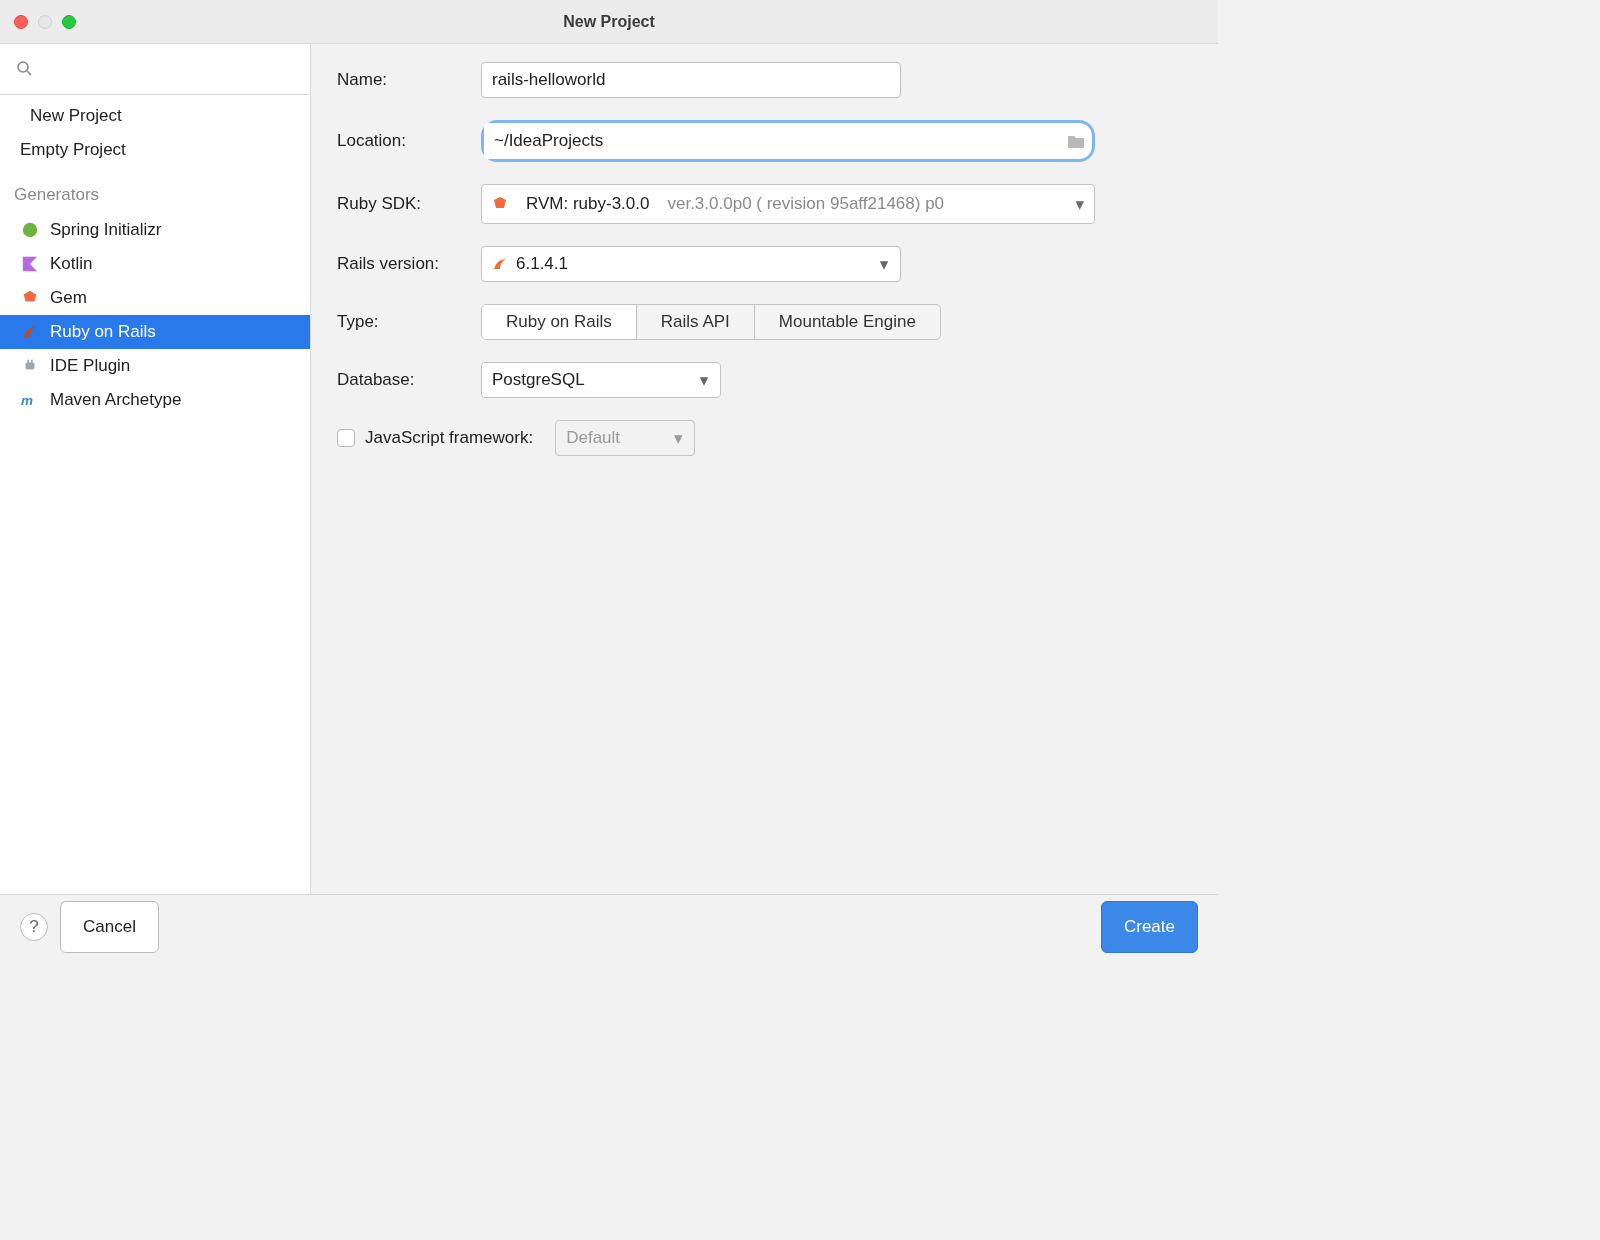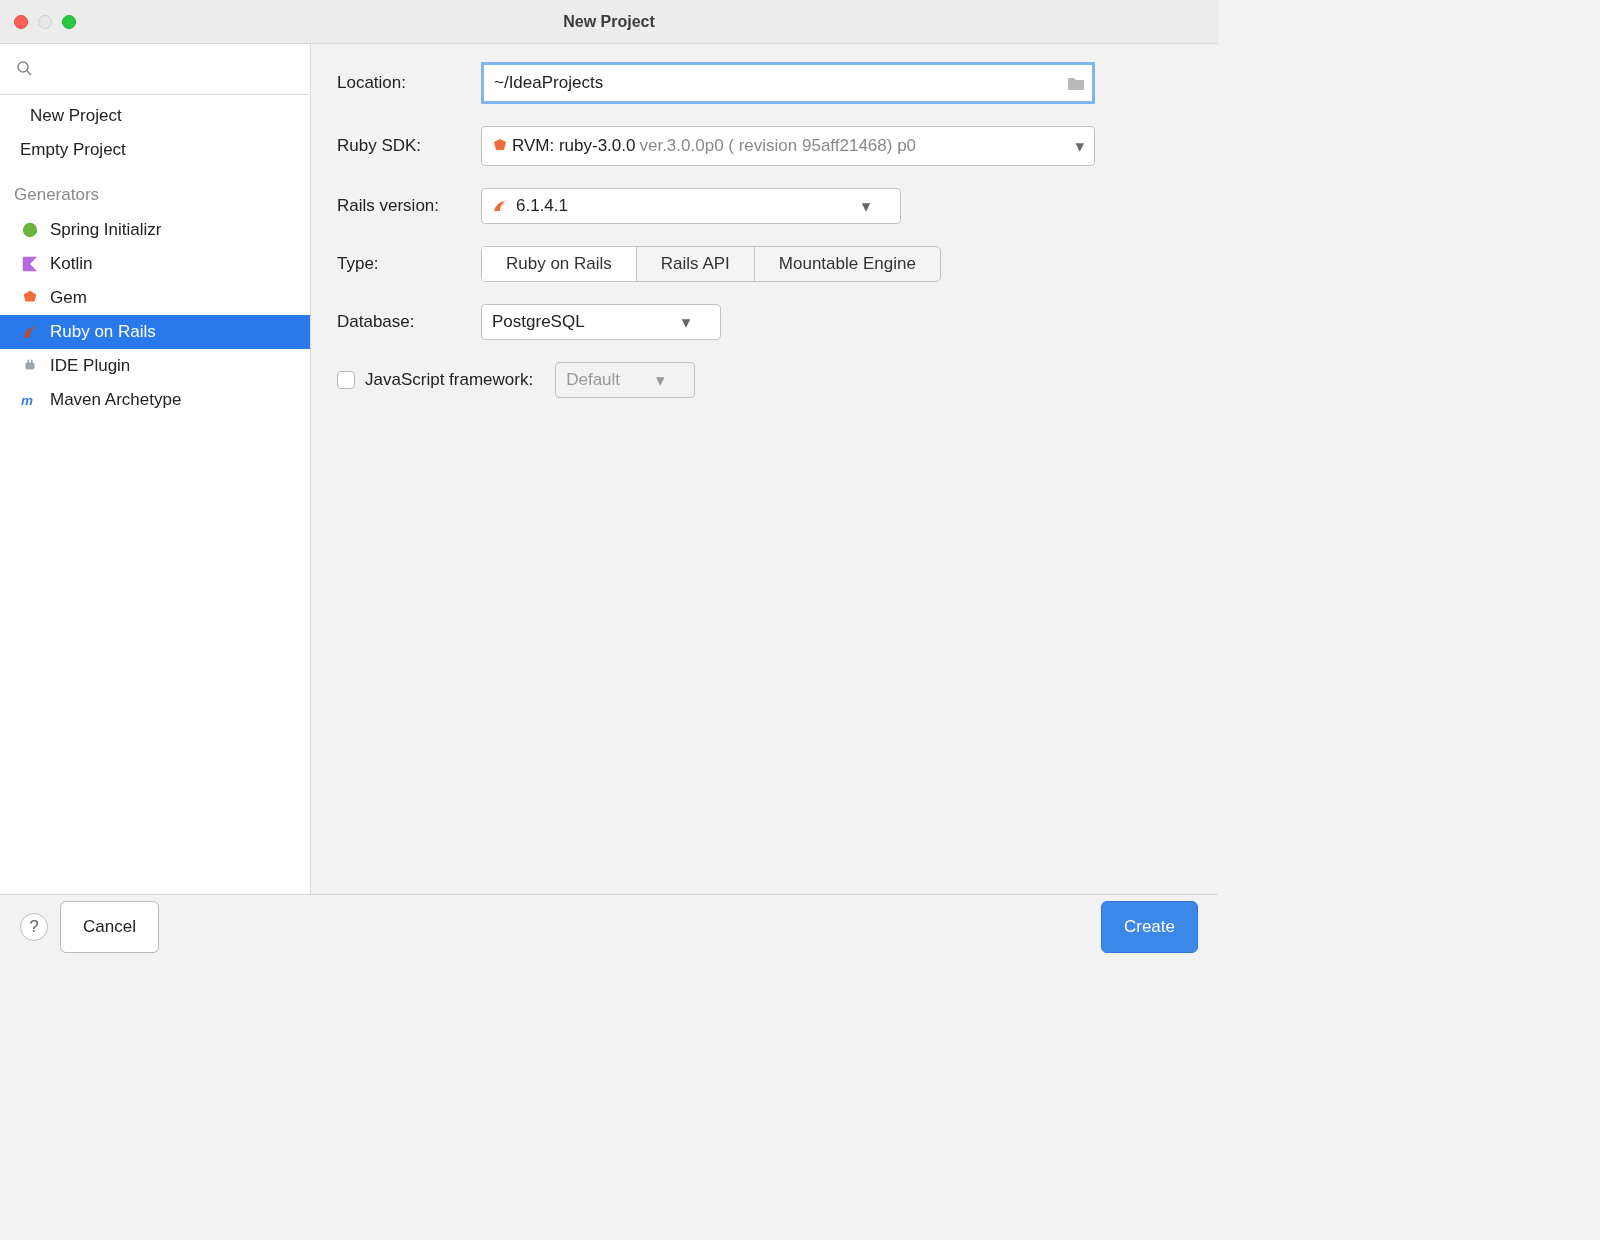--- a/index.html
+++ b/index.html
@@ -113,46 +113,46 @@
     padding: 0 10px;
     display: flex;
     align-items: center;
   }
   .text-input { width: 420px; }
 
   .location-wrap {
     display: flex; align-items: center;
     width: 614px;
     border: 3px solid #7fb5f0;
-    border-radius: 1px;
+    border-radius: 16px;
     background: #fff;
   }
   .location-input {
     border: none; flex: 1; border-radius: 4px;
   }
   .folder-btn {
     width: 32px; height: 32px;
     display: flex; align-items: center; justify-content: center;
     color: #b9b9b9;
   }
 
   .sdk-select {
     width: 614px; height: 40px;
     border: 1px solid #c3c3c3; border-radius: 4px;
     background: #fff;
     display: flex; align-items: center;
-    padding: 16px 10px; gap: 4px;
+    padding: 16px 10px; gap: 18px;
   }
   .sdk-name { color: #222; }
   .sdk-ver  { color: #8a8a8a; }
   .sdk-select .chev { margin-left: auto; color: #6b6b6b; }
 
   .select {
     display: flex; align-items: center; gap: 8px;
-    padding-right: 26px;
+    padding-right: 8px;
   }
   .select .chev { margin-left: auto; color: #666; width: 16px; text-align:center;}
 
   .rails-select { width: 420px; }
   .db-select { width: 240px; }
   .js-select { width: 140px; background:#f2f2f2; }
   .js-select .val { color:#9a9a9a; }
 
   .type-seg {
     display: flex;
@@ -302,20 +302,26 @@
           <svg viewBox="0 0 20 20" width="18" height="18">
               <text x="0" y="15" font-size="15" font-weight="bold" font-style="italic" fill="#3b82d6">m</text>
             </svg>
         </span>
         <span>Maven Archetype</span>
       </div>
     </div>
   </div>
 
   <div class="detail">
+    <div class="form-row">
+      <div class="form-label">Name:</div>
+      <div class="text-input">
+        <span>rails-helloworld</span>
+      </div>
+    </div>
 
     <div class="form-row">
       <div class="form-label">Location:</div>
       <div class="location-wrap">
         <div class="location-input">
           <span>~/IdeaProjects</span>
         </div>
         <div class="folder-btn">
           <svg viewBox="0 0 20 20" width="20" height="20" fill="#b9b9b9">
               <path d="M2 5 h6 l2 2 h8 v9 a1 1 0 0 1 -1 1 H3 a1 1 0 0 1 -1 -1 Z"></path>

